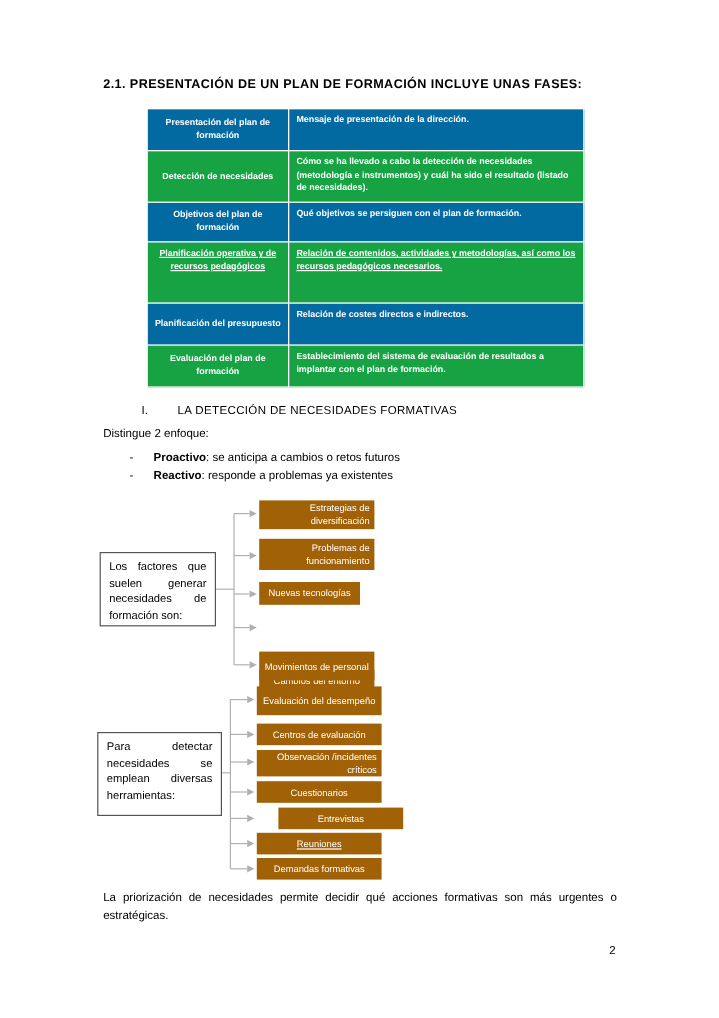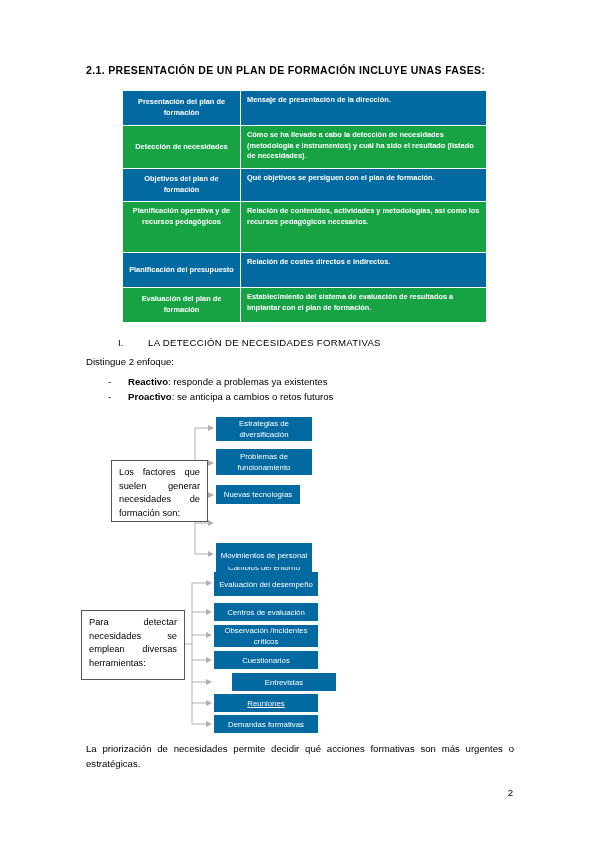--- a/index.html
+++ b/index.html
@@ -57,21 +57,21 @@
   }
   .phases-table td.cell-right {
     text-align: left;
     vertical-align: top;
   }
   .row-dark td { background: #0369a1; }
   .row-light td { background: #17a344; }
   .row-h1 td { height: 26px; }
   .row-h2 td { height: 34px; }
   .row-h3 td { height: 24px; }
-  .row-h4 td { height: 42px; }
+  .row-h4 td { height: 42px; text-decoration: underline; }
   .row-h5 td { height: 26px; }
   .row-h6 td { height: 26px; }
   .row-h4 td.cell-right, .row-h4 td.cell-left { vertical-align: top; }
   .row-h5 td { vertical-align: middle; }
 
   
   .section-roman {
     position: absolute;
     left: 118px;
     top: 337px;
@@ -116,41 +116,41 @@
     background: #ffffff;
     font-size: 9.3px;
     line-height: 13.6px;
     padding: 5px 7px;
     box-sizing: border-box;
     text-align: justify;
     color: #000000;
   }
   .node {
     position: absolute;
-    background: #0369a1;
+    background: #a16207;
     color: #ffffff;
     font-size: 7.8px;
     line-height: 11px;
     display: flex;
     align-items: center;
     justify-content: center;
-    text-align: center;
+    text-align: right;
     box-sizing: border-box;
     padding: 2px 4px;
   }
   .connector-svg {
     position: absolute;
     left: 0;
     top: 0;
     overflow: visible;
   }
 
   
   #diagram-factores { left: 80px; top: 415px; width: 250px; height: 155px; }
-  #diagram-factores .caller-box { left: 3px; top: 45px; width: 97px; height: 62px; margin-left: 28px; }
+  #diagram-factores .caller-box { left: 3px; top: 45px; width: 97px; height: 62px; }
 
   
   #diagram-herramientas { left: 80px; top: 572px; width: 250px; height: 165px; }
   #diagram-herramientas .caller-box { left: 1px; top: 38px; width: 104px; height: 70px; }
 
   
   .para-closing {
     position: absolute;
     left: 86px;
     top: 742px;
@@ -210,24 +210,24 @@
   </table>
 
   <div class="section-roman">
     <span class="num">I.</span><span class="title">LA DETECCIÓN DE NECESIDADES FORMATIVAS</span>
   </div>
 
   <div class="para-distingue">Distingue 2 enfoque:</div>
 
   <div class="bullets">
     <div class="b-row">
-      <span class="dash">-</span><b>Reactivo</b><span>: responde a problemas ya existentes</span>
+      <span class="dash">-</span><b>Proactivo</b><span>: se anticipa a cambios o retos futuros</span>
     </div>
     <div class="b-row">
-      <span class="dash">-</span><b>Proactivo</b><span>: se anticipa a cambios o retos futuros</span>
+      <span class="dash">-</span><b>Reactivo</b><span>: responde a problemas ya existentes</span>
     </div>
   </div>
 
   <div class="diagram" id="diagram-factores">
     <svg class="connector-svg" width="250" height="155">
       <g stroke="#b0b0b0" stroke-width="1" fill="none">
 
         <line x1="100" y1="76" x2="115" y2="76"></line>
 
         <line x1="115" y1="13" x2="115" y2="139"></line>

